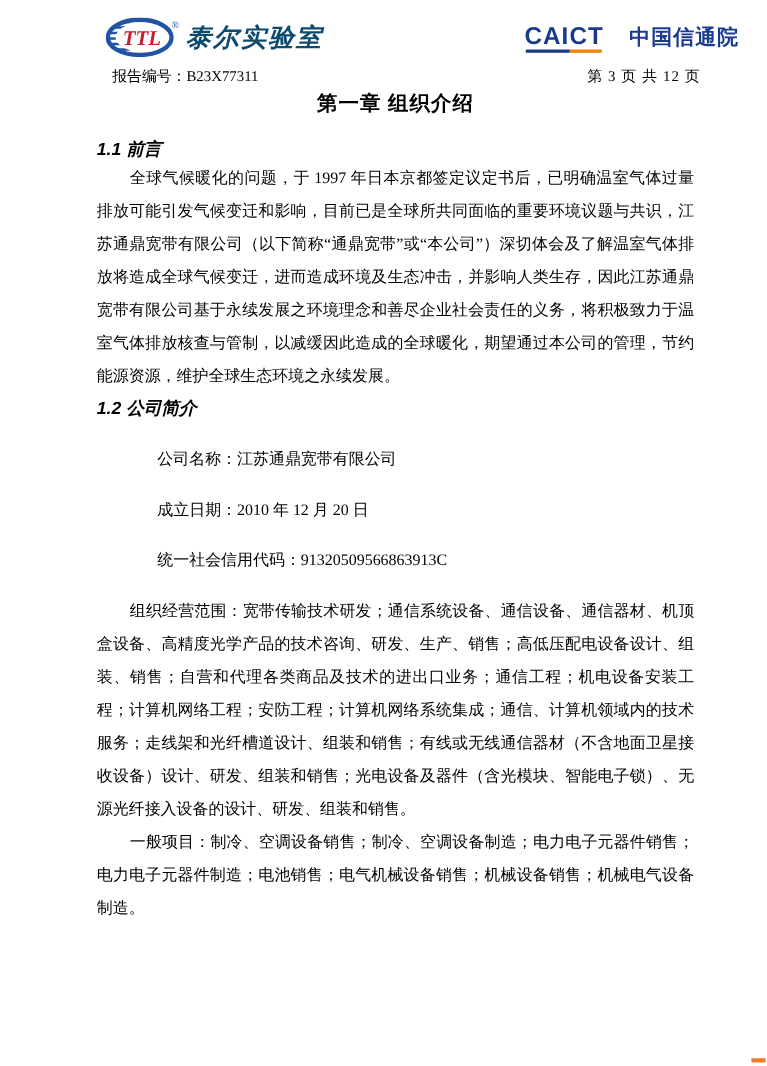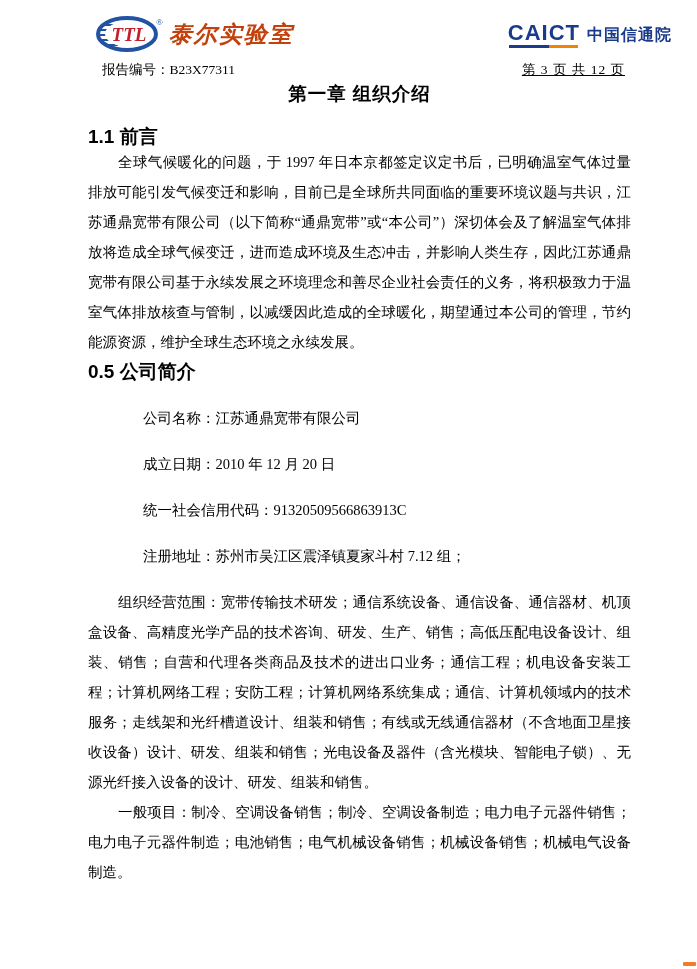--- a/index.html
+++ b/index.html
@@ -10,50 +10,51 @@
     overflow:hidden;
     font-family:"Liberation Serif","DejaVu Serif",serif;
     color:#000;
   }
   
   .hdr{position:absolute;left:0;top:0;width:697px;height:80px;}
   .ttl-logo{position:absolute;left:96px;top:13px;height:42px;display:flex;align-items:center;}
   .ttl-oval{position:relative;width:62px;height:36px;}
   .ttl-cn{
     font-size:23px;font-weight:bold;font-style:italic;
-    color:#c2410c;letter-spacing:2px;margin-left:4px;
+    color:#0c4a6e;letter-spacing:2px;margin-left:4px;
     font-family:"Liberation Serif","DejaVu Serif",serif;
   }
   .ttl-reg{font-size:9px;color:#2253a3;position:relative;top:-12px;left:-2px;}
-  .caict-logo{position:absolute;right:25px;top:22px;display:flex;align-items:baseline;gap:7px;}
+  .caict-logo{position:absolute;right:25px;top:22px;display:flex;align-items:baseline;gap:23px;}
   .caict-word{
     font-family:"Liberation Sans","DejaVu Sans",sans-serif;
     font-weight:bold;font-size:22px;color:#1a3b8c;letter-spacing:1px;
     line-height:1;position:relative;padding-bottom:4px;
   }
   .caict-underline{position:absolute;left:1px;right:2px;bottom:0;height:3px;display:flex;}
   .caict-underline .u-blue{flex:0 0 58%;background:#1a3b8c;}
   .caict-underline .u-orange{flex:1;background:#f08300;}
   .caict-cn{
     font-family:Liberation Sans, sans-serif;
-    font-weight:bold;font-size:16px;color:#1a3b8c;letter-spacing:1px;line-height:1;
+    font-weight:bold;font-size:19px;color:#1a3b8c;letter-spacing:1px;line-height:1;
   }
   .hdr-meta{position:absolute;left:85px;right:60px;top:61px;height:19px;font-size:13.5px;}
   .report-no{position:absolute;left:17px;top:0;}
-  .page-info{position:absolute;right:12px;top:0;letter-spacing:1px;text-decoration:underline;}
+  .page-info{position:absolute;right:0;top:0;letter-spacing:1px;}
   
   .content{position:absolute;left:88px;right:66px;top:80px;}
   .chapter-title{
     text-align:center;font-size:18.5px;font-weight:bold;
     line-height:27px;margin:0 0 20px 0;letter-spacing:1px;
     font-family:"Liberation Sans","DejaVu Sans",sans-serif;
   }
   .sec-h{
-    font-size:19px;font-weight:bold;margin:0;line-height:20px;
+    font-size:16px;font-weight:bold;margin:0;line-height:20px;
     font-family:"Liberation Sans","DejaVu Sans",sans-serif;
+    font-style:italic;
   }
   .sec-h.sp{line-height:30px;}
   .body-p{
     margin:0;font-size:14.5px;line-height:30px;
     text-align:justify;text-justify:inter-ideograph;
     text-indent:30px;
   }
   .info-p{
     margin:16px;font-size:14.5px;line-height:30px;padding-left:39px;
   }
@@ -109,26 +110,25 @@
   </div>
 
   <div class="content">
 
     <h1 class="chapter-title">第一章 组织介绍</h1>
 
     <h2 class="sec-h">1.1 前言</h2>
 
     <p class="body-p">全球气候暖化的问题，于 1997 年日本京都签定议定书后，已明确温室气体过量排放可能引发气候变迁和影响，目前已是全球所共同面临的重要环境议题与共识，江苏通鼎宽带有限公司（以下简称“通鼎宽带”或“本公司”）深切体会及了解温室气体排放将造成全球气候变迁，进而造成环境及生态冲击，并影响人类生存，因此江苏通鼎宽带有限公司基于永续发展之环境理念和善尽企业社会责任的义务，将积极致力于温室气体排放核查与管制，以减缓因此造成的全球暖化，期望通过本公司的管理，节约能源资源，维护全球生态环境之永续发展。</p>
 
-    <h2 class="sec-h sp">0.5 公司简介</h2>
+    <h2 class="sec-h sp">1.2 公司简介</h2>
 
     <p class="info-p">公司名称：江苏通鼎宽带有限公司</p>
     <p class="info-p">成立日期：2010 年 12 月 20 日</p>
     <p class="info-p">统一社会信用代码：91320509566863913C</p>
-    <p class="info-p">注册地址：苏州市吴江区震泽镇夏家斗村 7.12 组；</p>
 
     <p class="body-p">组织经营范围：宽带传输技术研发；通信系统设备、通信设备、通信器材、机顶盒设备、高精度光学产品的技术咨询、研发、生产、销售；高低压配电设备设计、组装、销售；自营和代理各类商品及技术的进出口业务；通信工程；机电设备安装工程；计算机网络工程；安防工程；计算机网络系统集成；通信、计算机领域内的技术服务；走线架和光纤槽道设计、组装和销售；有线或无线通信器材（不含地面卫星接收设备）设计、研发、组装和销售；光电设备及器件（含光模块、智能电子锁）、无源光纤接入设备的设计、研发、组装和销售。</p>
 
     <p class="body-p">一般项目：制冷、空调设备销售；制冷、空调设备制造；电力电子元器件销售；电力电子元器件制造；电池销售；电气机械设备销售；机械设备销售；机械电气设备制造。</p>
 
   </div>
 
   <div class="corner-artifact"></div>
 </div>
 

